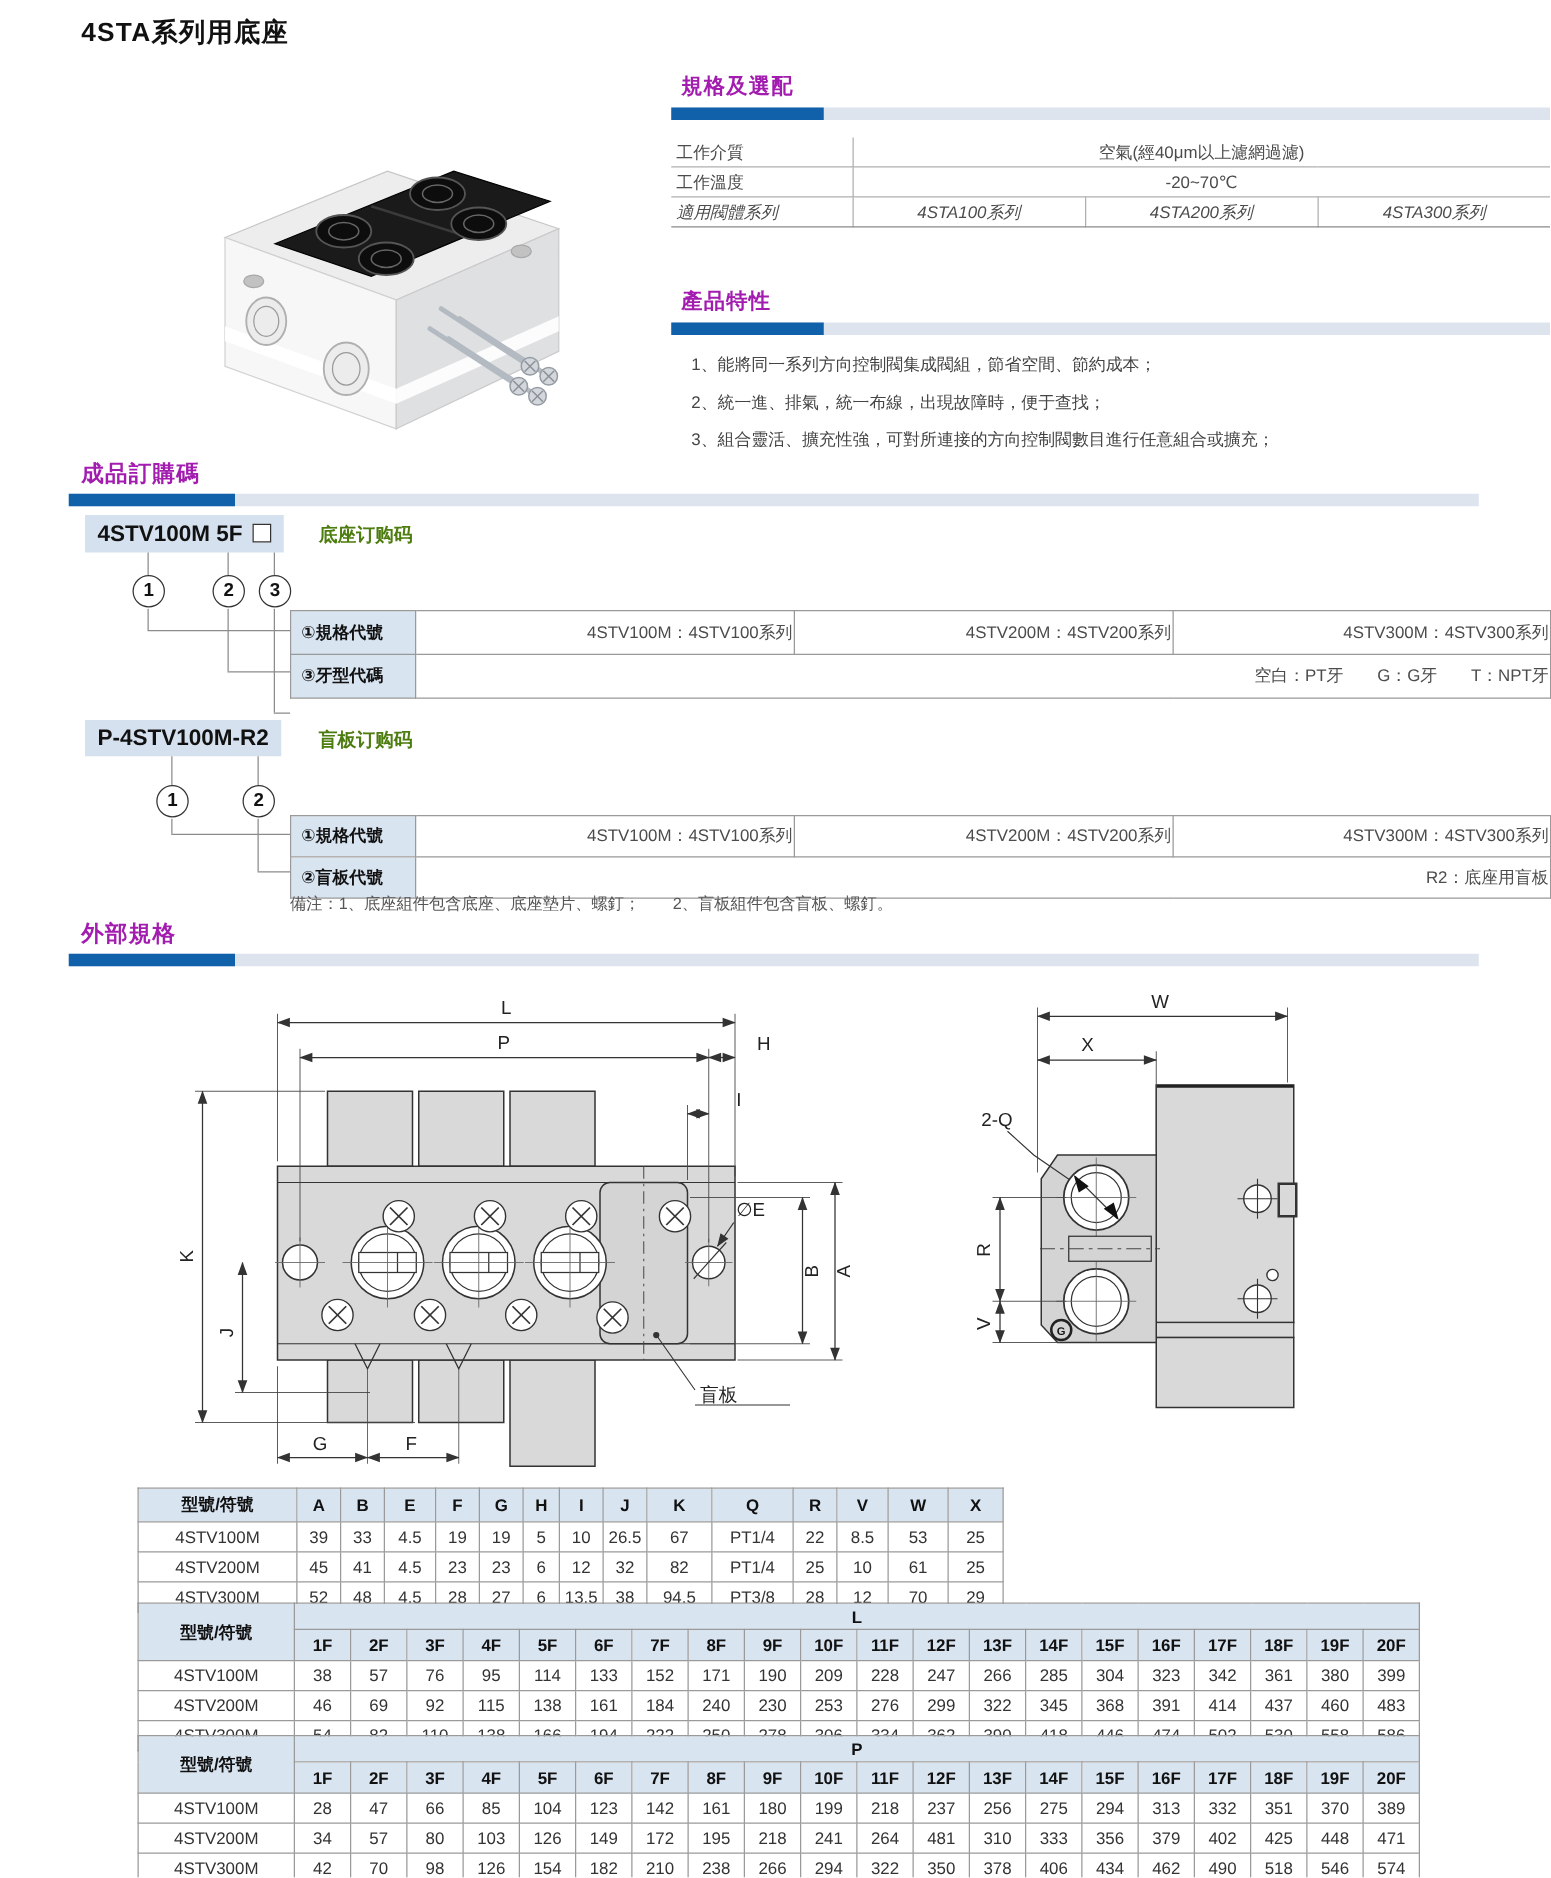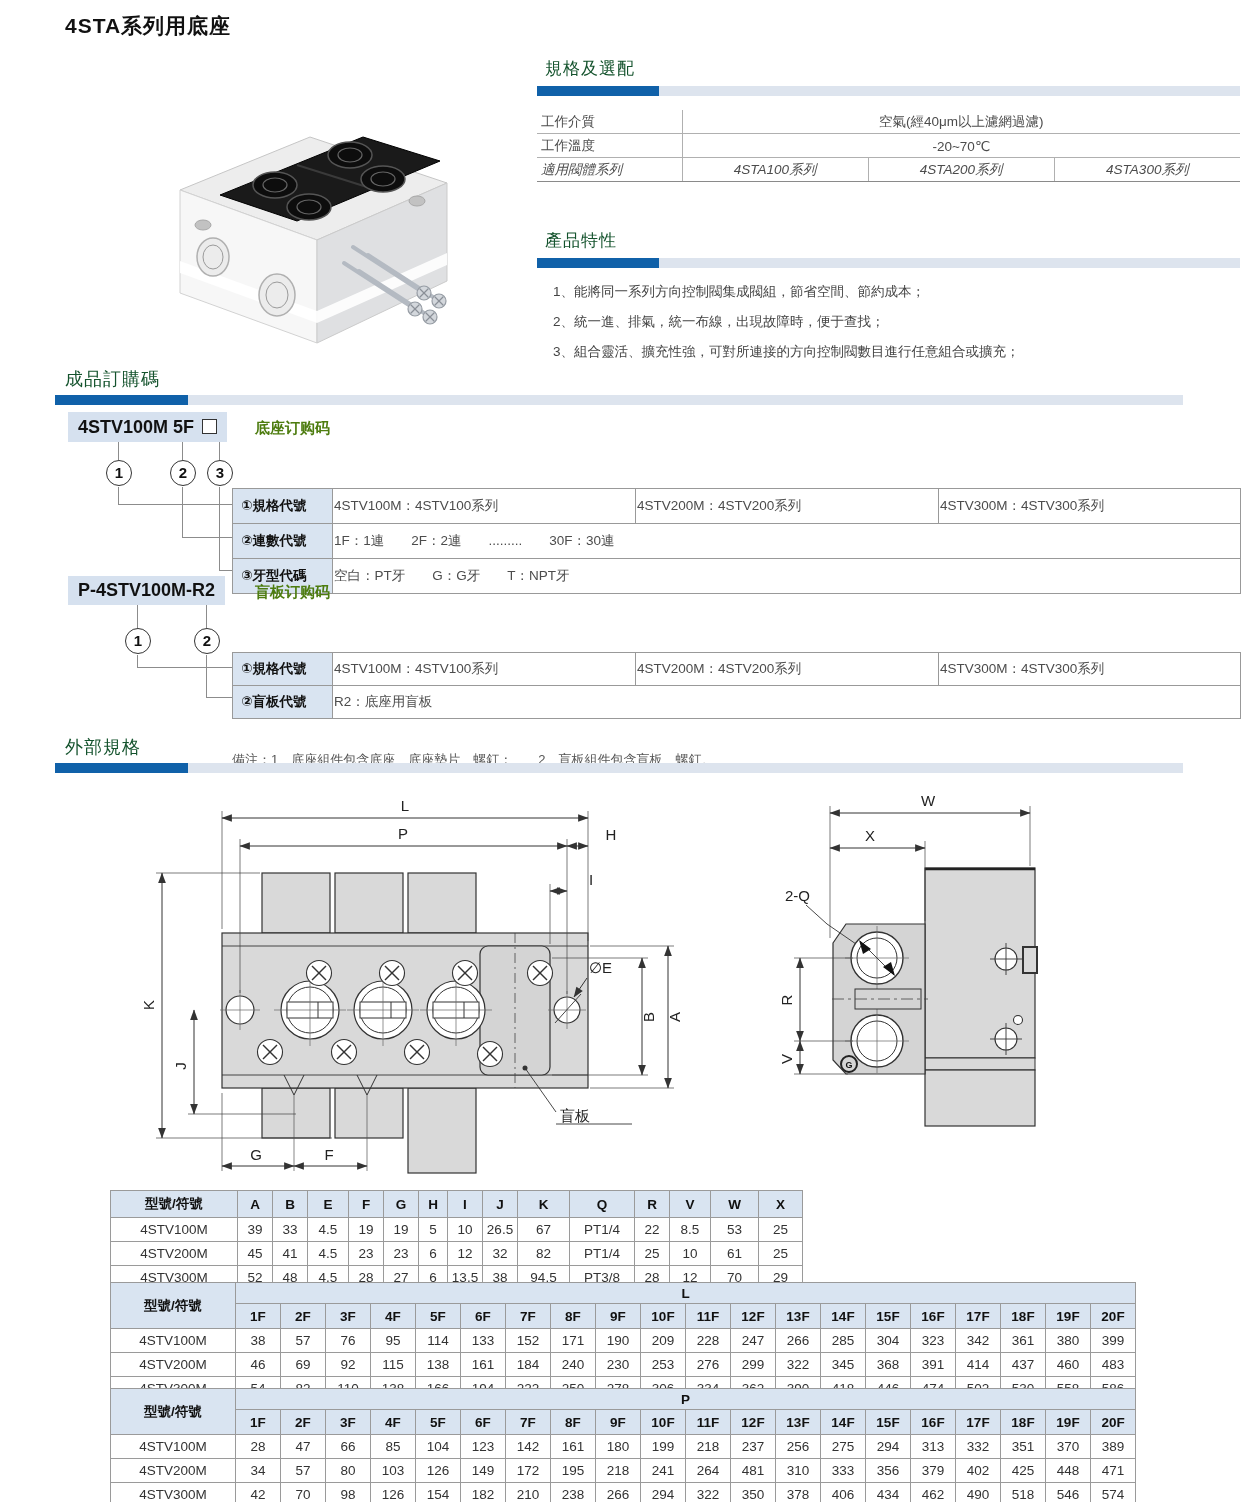--- a/index.html
+++ b/index.html
@@ -1,41 +1,41 @@
 <!DOCTYPE html>
 <html><head>
 <meta charset="utf-8">
 <style>
   html,body{margin:0;padding:0;background:#fff;}
   body{font-family:"Liberation Sans","DejaVu Sans",sans-serif;color:#222;}
   .page{position:relative;width:1241px;height:1502px;background:#fff;overflow:hidden;}
   .abs{position:absolute;}
   .page-title{font-size:21px;font-weight:bold;color:#111;letter-spacing:1px;}
-  .sec-h{font-size:17px;font-weight:normal;color:#14532d;letter-spacing:1px;}
+  .sec-h{font-size:17px;font-weight:bold;color:#a21caf;letter-spacing:1px;}
   .sec-bar{height:10px;background:#dde4ee;}
   .sec-bar .dk{height:10px;background:#1061a9;}
   
   .spec-table{border-collapse:collapse;table-layout:fixed;font-size:13.5px;color:#4c4c4c;}
   .spec-table td{height:23px;padding:0 4px;border-bottom:1px solid #b0b0b0;border-right:1px solid #b0b0b0;text-align:center;overflow:hidden;white-space:nowrap;}
   .spec-table td:last-child{border-right:none;}
   .spec-table tr.sh td{border-top:2px solid #3f3f3f;border-bottom:2px solid #3f3f3f;font-weight:bold;color:#111;}
   .spec-table tr.sh td.c{text-align:left;}
   .spec-table td.lab{text-align:left;}
   .spec-table tr.lastr td{border-bottom:1.5px solid #8a8a8a;font-style:italic;}
   
   .feat{font-size:13.5px;color:#444;line-height:30px;white-space:nowrap;}
   
   .code-box{background:#d6e1ef;height:30px;line-height:30px;padding:0 10px;font-size:18px;font-weight:bold;color:#111;white-space:nowrap;}
   .code-box .sq{display:inline-block;width:13px;height:13px;border:1.5px solid #333;background:#fff;margin-left:8px;vertical-align:-1px;}
   .code-desc{font-size:15px;font-weight:bold;color:#4d7c0f;white-space:nowrap;}
   .num-circle{width:24px;height:24px;border:1.5px solid #333;border-radius:50%;background:#fff;text-align:center;line-height:24px;font-size:15px;font-weight:bold;color:#111;}
   .vline{width:0;border-left:1px solid #8c8c8c;}
   .hline{height:0;border-top:1px solid #8c8c8c;}
   .ord-table{border-collapse:collapse;table-layout:fixed;font-size:13.5px;color:#4c4c4c;}
-  .ord-table td{border:1px solid #999;height:32px;text-align:left;overflow:hidden;white-space:pre;}
+  .ord-table td{border:1px solid #999;height:32px;text-align:right;overflow:hidden;white-space:pre;}
   .ord-table.small td{height:30px;}
   .ord-table td.lbl{background:#d9e4f1;font-weight:bold;color:#111;text-align:left;padding-left:8px;}
   .ord-note{font-size:13px;color:#555;white-space:pre;}
   
   .dim-table,.lp-table{border-collapse:collapse;table-layout:fixed;font-size:13.5px;color:#333;border:1px solid #777;}
   .dim-table td,.lp-table td{border:1px solid #9a9a9a;height:21px;text-align:center;overflow:hidden;white-space:nowrap;}
   .dim-table thead td{background:#d9e4f1;font-weight:bold;height:24px;color:#111;}
   .lp-table thead td{background:#d9e4f1;font-weight:bold;color:#111;}
   .lp-table tr.g td{height:18px;}
   .lp-table tr.hd td{height:22px;}
@@ -176,24 +176,20 @@
         <col style="width:302px">
       </colgroup>
     <tbody>
         <tr>
       <td class="lbl">①規格代號</td>
       <td>4STV100M：4STV100系列</td>
       <td>4STV200M：4STV200系列</td>
       <td>4STV300M：4STV300系列</td>
     </tr>
     <tr>
-      <td class="lbl">②連數代號</td>
-      <td colspan="3">1F：1連　　2F：2連　　.........　　30F：30連</td>
-    </tr>
-    <tr>
       <td class="lbl">③牙型代碼</td>
       <td colspan="3">空白：PT牙　　G：G牙　　T：NPT牙</td>
     </tr>
   </tbody>
     </table>
 
   <div class="abs code-box" style="left:68px;top:576px;height:29px;line-height:29px;">
     <span>P-4STV100M-R2</span>
   </div>
   <div class="abs code-desc" style="left:255px;top:583px;">盲板订购码</div>
@@ -221,21 +217,21 @@
       <td>4STV200M：4STV200系列</td>
       <td>4STV300M：4STV300系列</td>
     </tr>
     <tr>
       <td class="lbl">②盲板代號</td>
       <td colspan="3">R2：底座用盲板</td>
     </tr>
   </tbody>
     </table>
 
-  <div class="abs ord-note" style="left:232px;top:714px;margin-top:37px;">備注：1、底座組件包含底座、底座墊片、螺釘；　　2、盲板組件包含盲板、螺釘。</div>
+  <div class="abs ord-note" style="left:232px;top:714px;">備注：1、底座組件包含底座、底座墊片、螺釘；　　2、盲板組件包含盲板、螺釘。</div>
 
   <div class="abs sec-h" style="left:65px;top:735px;font-size:18px;">外部規格</div>
   <div class="abs sec-bar" style="left:55px;top:763px;width:1128px;">
       <div class="dk" style="width:133px;"></div>
     </div>
 
   <svg class="abs" style="left:70px;top:781px;" width="1110" height="402" viewBox="0 0 1110 402">
     <defs>
       <marker id="arr" viewBox="0 0 10 8" refX="9.5" refY="4" markerWidth="11" markerHeight="9" orient="auto-start-reverse">
         <path d="M0.5,0.5 L10,4 L0.5,7.5 Z" fill="#333"></path>

